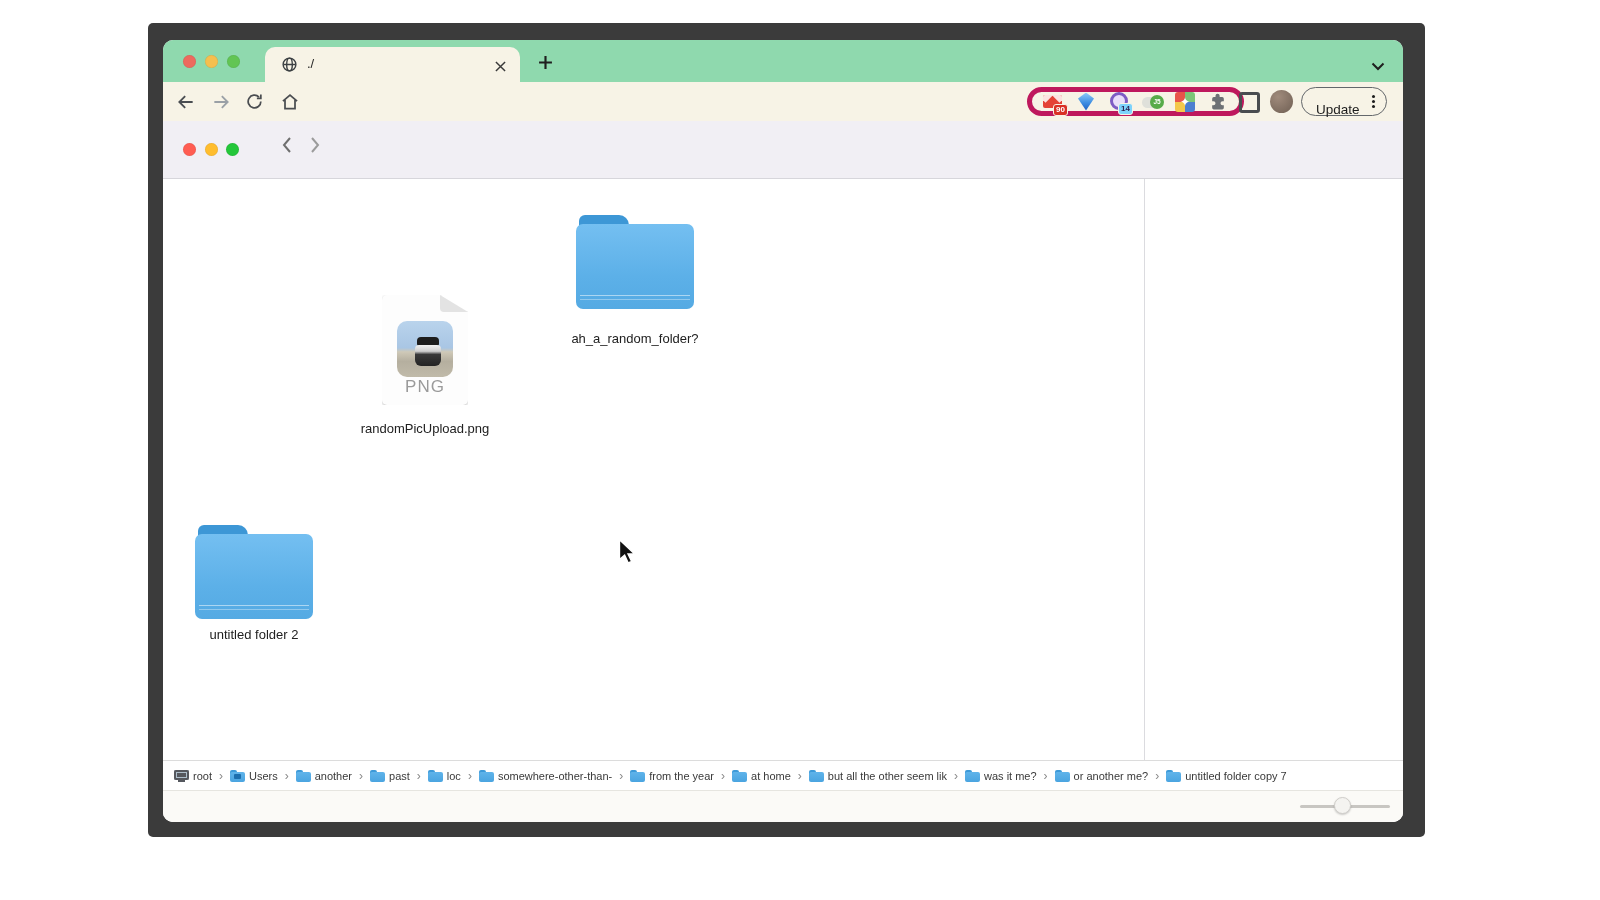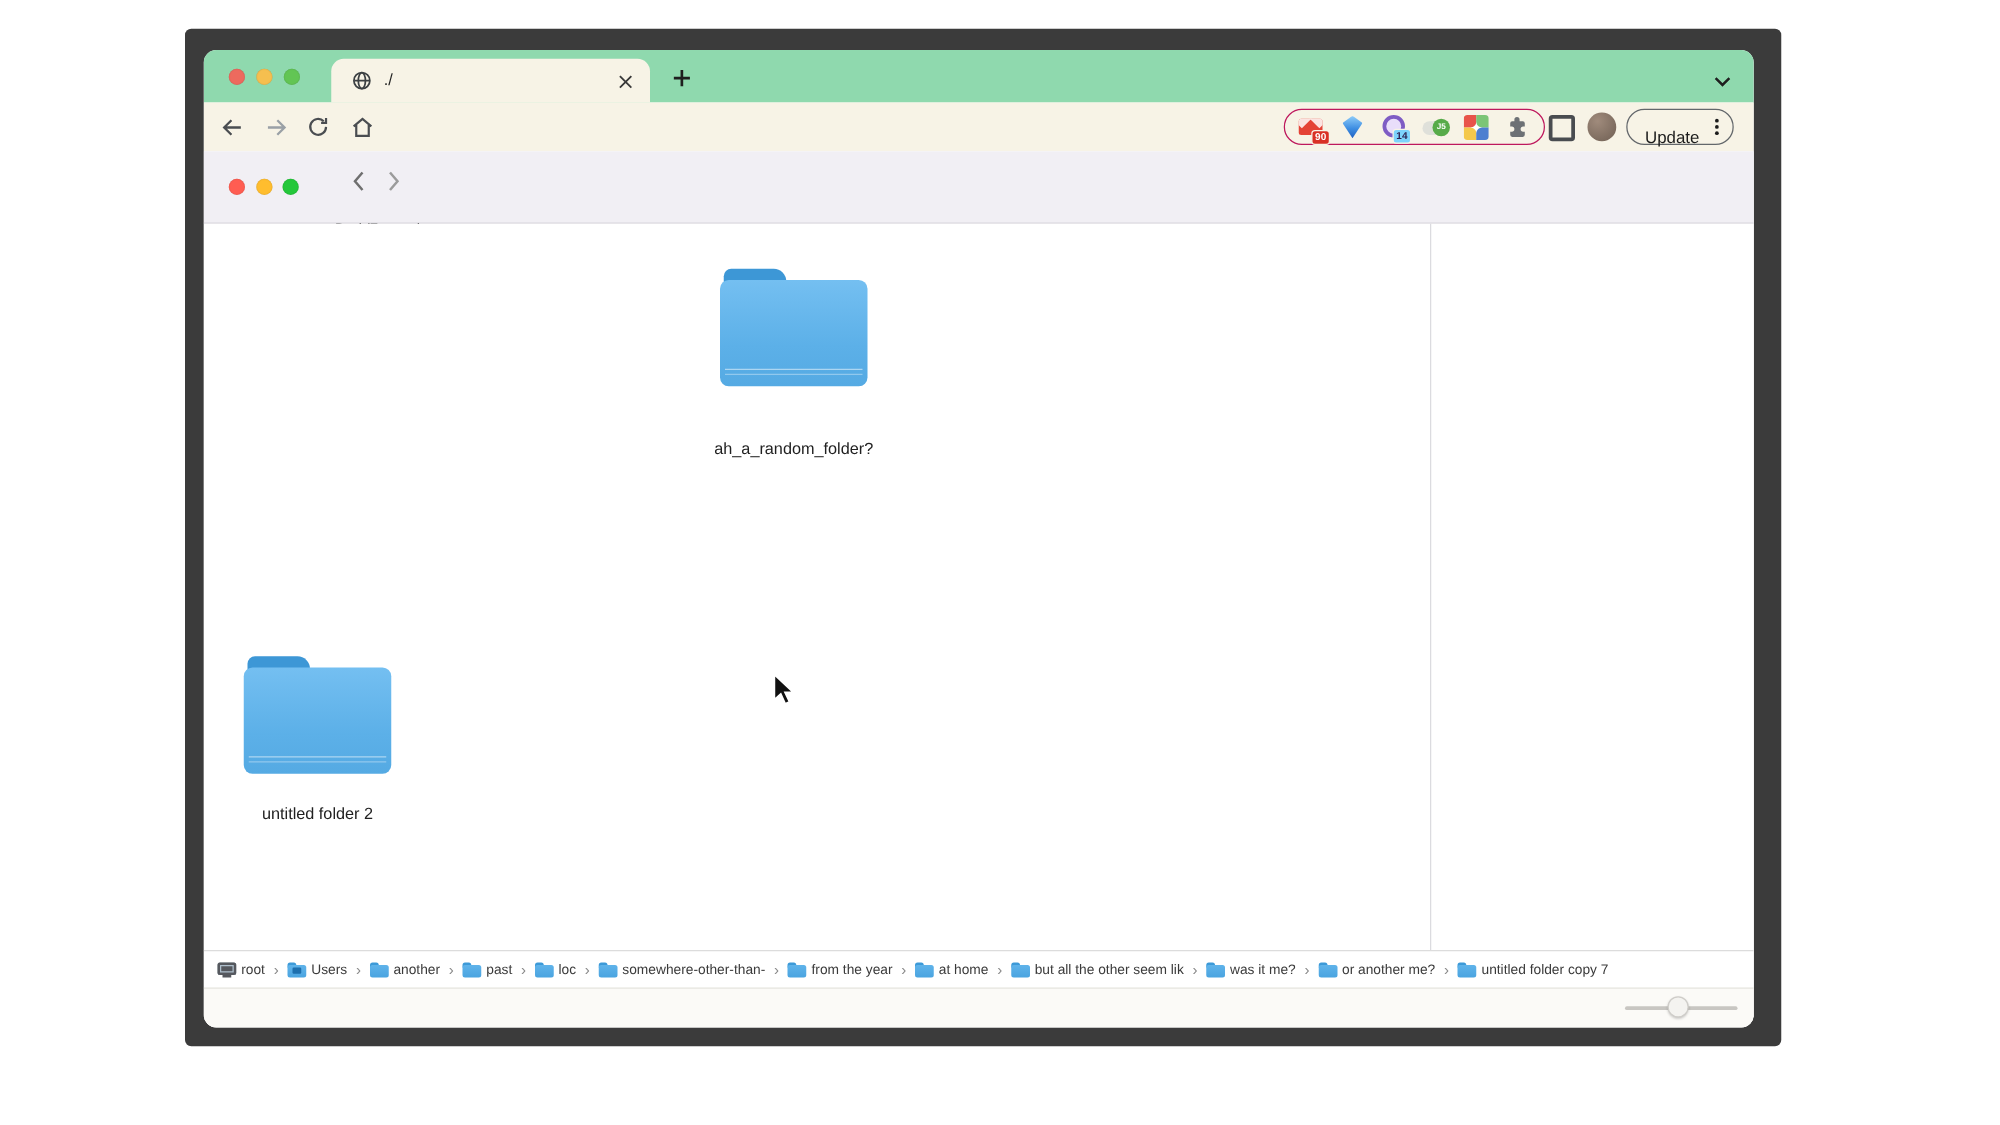--- a/index.html
+++ b/index.html
@@ -19,21 +19,21 @@
   .tab .tab-close{position:absolute;right:14px;top:11px;cursor:default;}
   .newtab{position:absolute;left:371px;top:11px;width:22px;height:22px;display:flex;align-items:center;justify-content:center;}
   .strip-chevron{position:absolute;left:1208px;top:17px;}
 
   
   .toolbar{position:absolute;left:0;top:42px;width:1240px;height:39px;background:#f7f3e6;}
   .navbtn{position:absolute;top:10px;width:20px;height:20px;}
   .urlbar{position:absolute;left:157px;top:6px;width:700px;height:27px;background:#e8e4d5;border-radius:14px;}
   .urlbar .globe{position:absolute;left:12px;top:6px;}
   .url-text{position:absolute;left:34px;top:6px;font-size:13.5px;color:#2e2e2e;}
-  .extgroup{position:absolute;left:864px;top:5px;height:29px;border:1px solid #be185d;border-radius:15px;
+  .extgroup{position:absolute;left:864px;top:5px;height:29px;border:5px solid #be185d;border-radius:15px;
     display:flex;align-items:center;gap:13px;padding:0 11px;box-sizing:border-box;}
   .ext{position:relative;width:20px;height:20px;}
   .badge{position:absolute;right:-5px;bottom:-4px;font-size:8px;font-weight:bold;border-radius:3px;
     padding:0 2px;line-height:10px;border:1px solid #f7f3e6;}
   .ext-mail .env{position:absolute;left:0;top:3px;width:19px;height:13px;background:#e44236;border-radius:2px;overflow:hidden;}
   .ext-mail .env:before{content:"";position:absolute;left:-4px;top:-8px;width:13px;height:13px;background:#fff;transform:rotate(45deg);opacity:.85;}
   .ext-mail .env:after{content:"";position:absolute;right:-4px;top:-8px;width:13px;height:13px;background:#fff;transform:rotate(45deg);opacity:.85;}
   .ext-mail .badge{background:#d93025;color:#fff;}
   .ext-gem .gem{position:absolute;left:2px;top:1px;width:16px;height:18px;background:linear-gradient(180deg,#8ccaf8 0%,#3d8de2 55%,#1f5fc0 100%);
     clip-path:polygon(50% 0,100% 33%,50% 100%,0 33%);}
@@ -238,31 +238,45 @@
       </div>
 
       <div class="fmain">
         <span class="vdivider"></span>
 
         <div class="ditem" style="left:392px;top:36px">
           <span class="folder">
             <span class="ftab"></span>
               <span class="fbody"></span>
           </span>
-          <span class="dlabel" style="margin-top:42px">ah_a_random_folder?</span>
+          <span class="dlabel" style="margin-top:22px">ah_a_random_folder?</span>
         </div>
 
+        <div class="ditem" style="left:182px;top:116px">
+          <span class="pngfile">
+            <span class="sheet"></span>
+            <span class="fold"></span>
+            <span class="thumb">
+              <span class="ink">
+                <span class="cap"></span>
+                  <span class="jar"></span>
+              </span>
+            </span>
+            <span class="pngtext">PNG</span>
+          </span>
+          <span class="dlabel" style="margin-top:16px">randomPicUpload.png</span>
+        </div>
 
 
         <div class="ditem" style="left:11px;top:346px">
           <span class="folder">
             <span class="ftab"></span>
               <span class="fbody"></span>
           </span>
-          <span class="dlabel" style="margin-top:24px">untitled folder 2</span>
+          <span class="dlabel" style="margin-top:8px">untitled folder 2</span>
         </div>
 
 
         <span class="cursor">
           <svg width="18" height="25" viewBox="0 0 13 20">
             <polygon points="0.5,0.5 0.5,16.5 4.6,12.9 7.5,19.2 10.2,18 7.3,11.9 12.6,11.9" fill="#111" stroke="#fff" stroke-width="1.1"></polygon>
           </svg>
         </span>
       </div>
 

